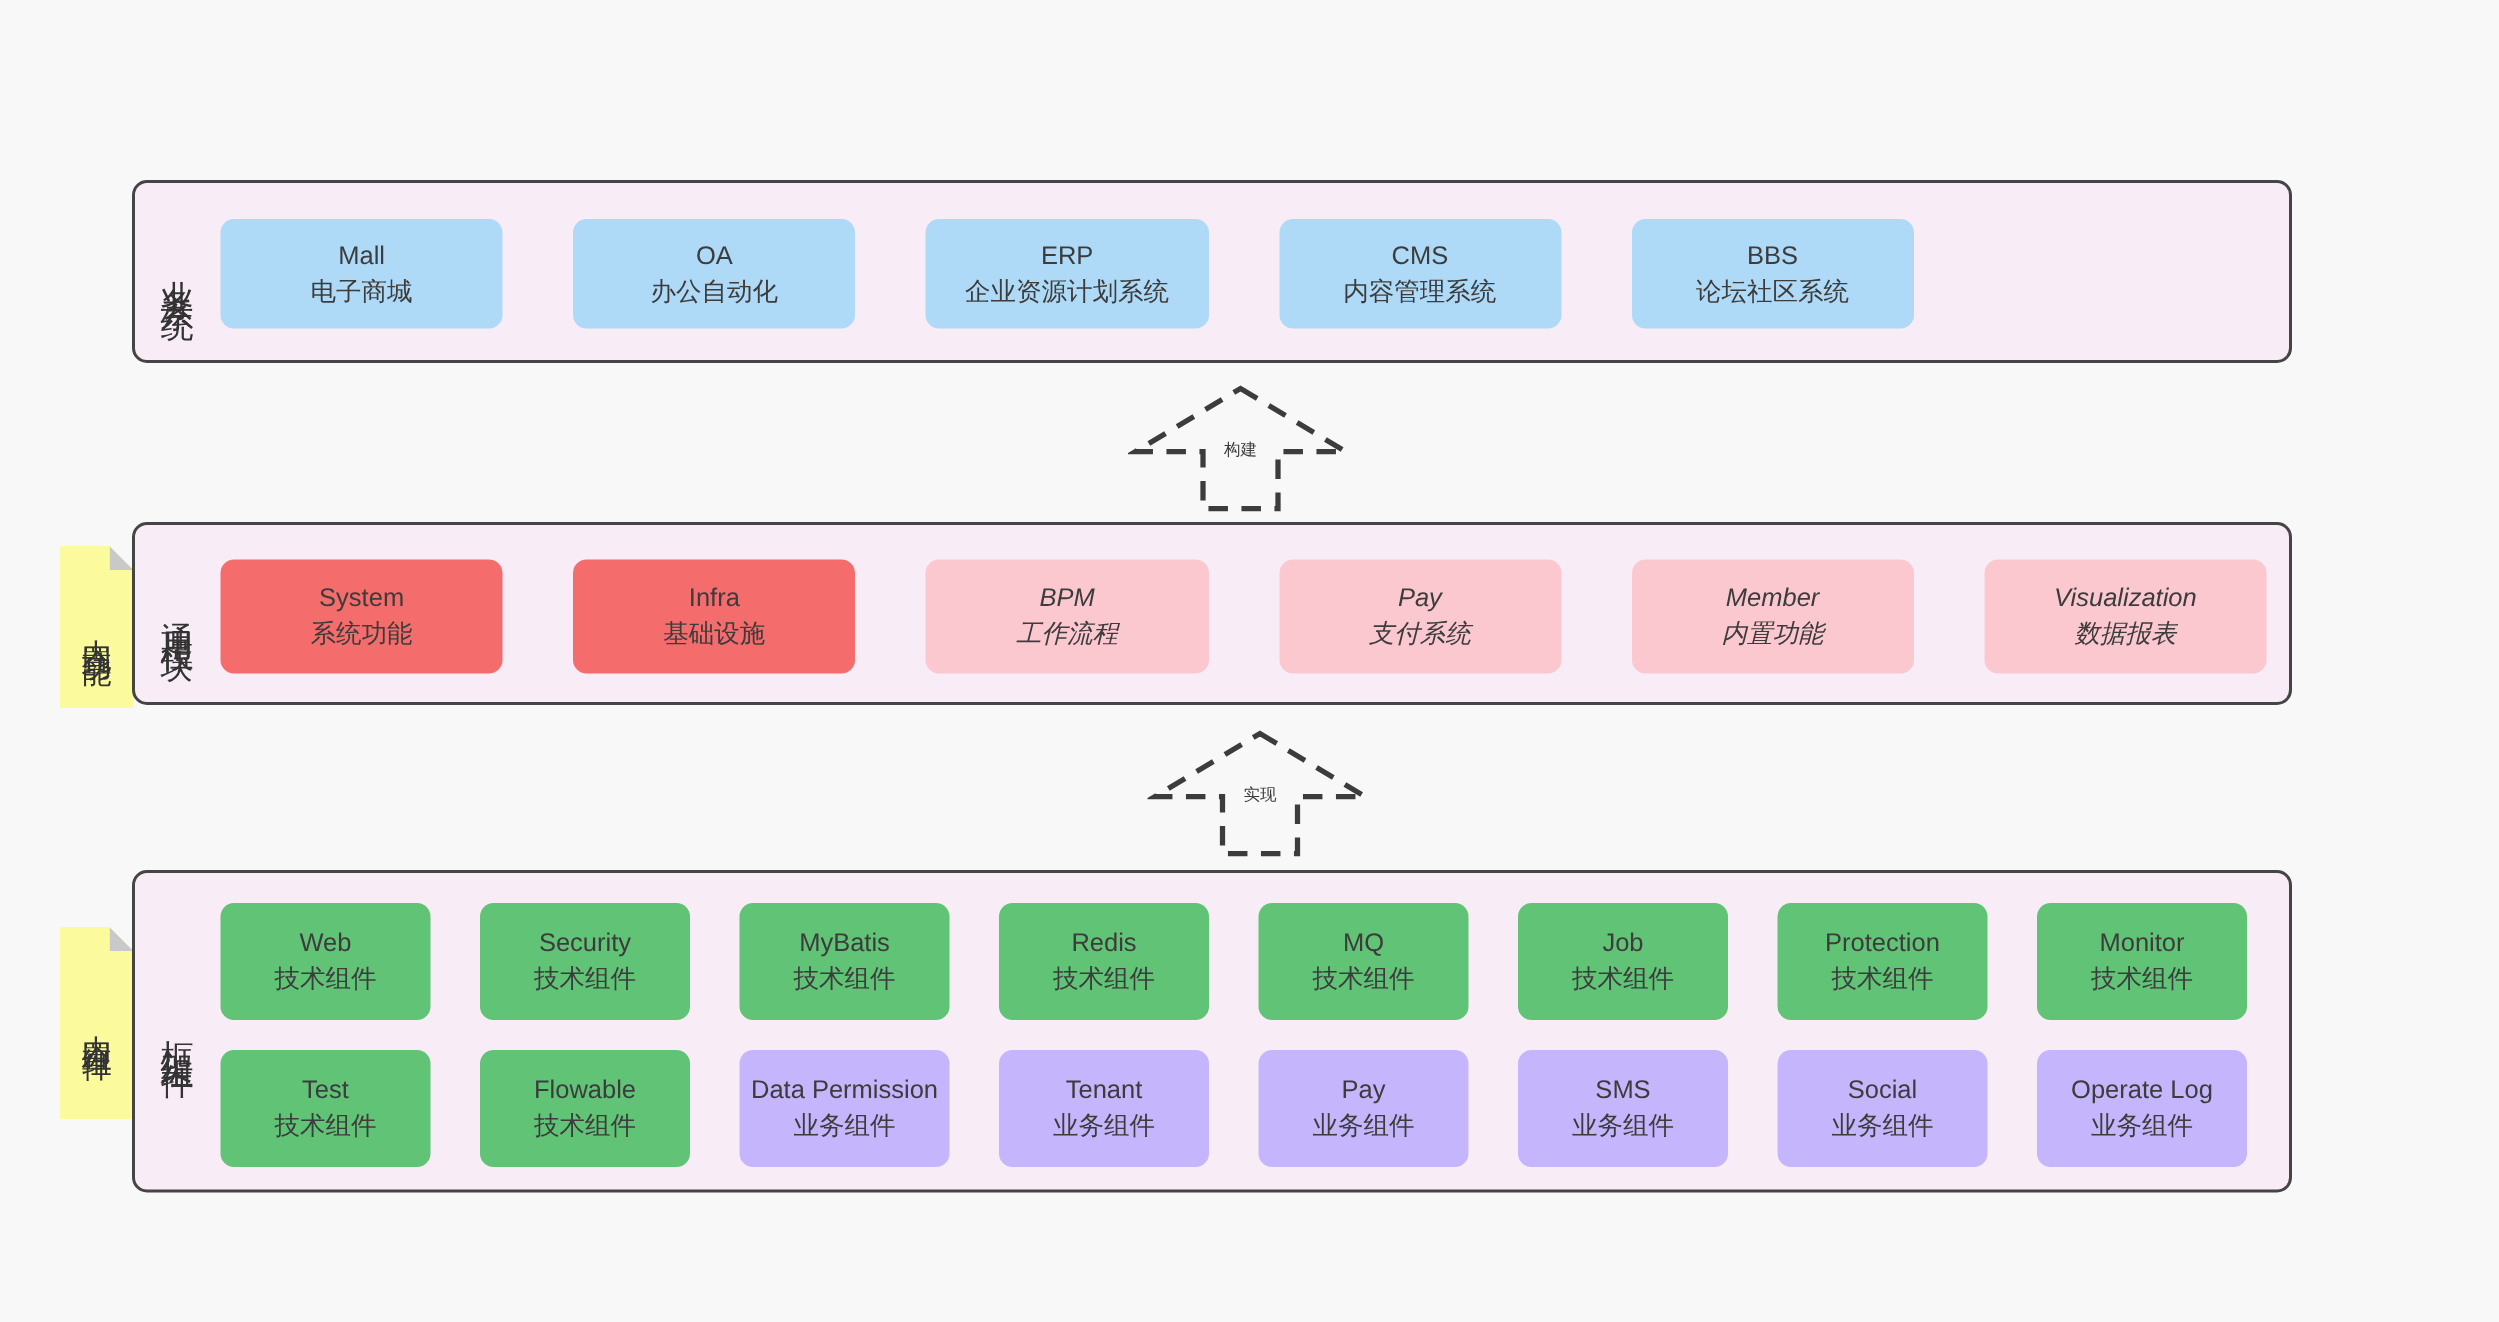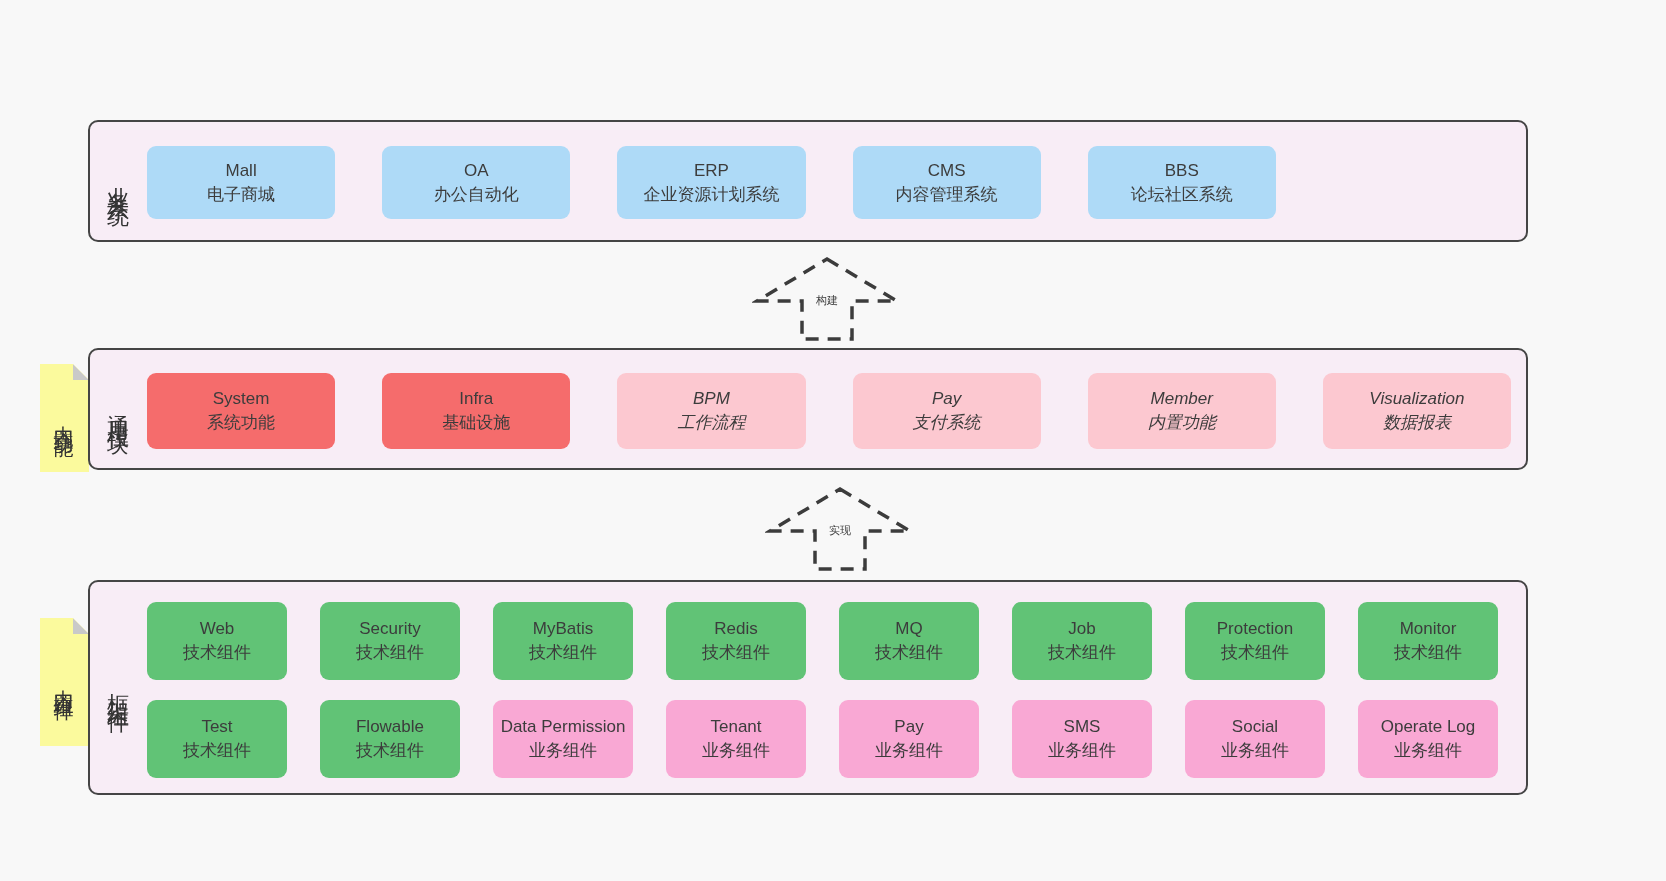--- a/index.html
+++ b/index.html
@@ -40,21 +40,21 @@
 
   .box {
     border-radius:9px; display:flex; flex-direction:column;
     align-items:center; justify-content:center; text-align:center;
     font-size:17px; line-height:24px; padding:2px 4px; box-sizing:border-box;
   }
   .blue       { background:#aedaf7; }
   .red        { background:#f56c6c; }
   .pink       { background:#fcc8d0;font-style:italic; }
   .green      { background:#61c376;align-items:center; }
-  .lightgreen { background:#f9a8d4; }
+  .lightgreen { background:#c4b5fd; }
 
   
   .note {
     position:absolute; left:40px; width:49px; background:#fbfa9d; z-index:1;
     clip-path:polygon(0 0, calc(100% - 16px) 0, 100% 16px, 100% 100%, 0 100%);
   }
   #note-modules    { top:364px; height:108px; }
   #note-components { top:618px; height:128px; }
   .note::after {
     content:""; position:absolute; top:0; right:0; width:16px; height:16px;

